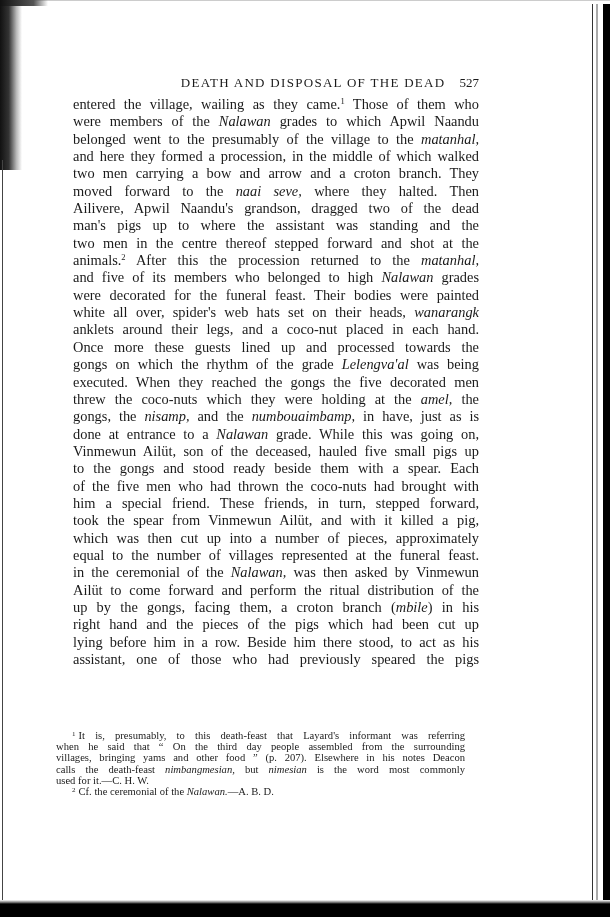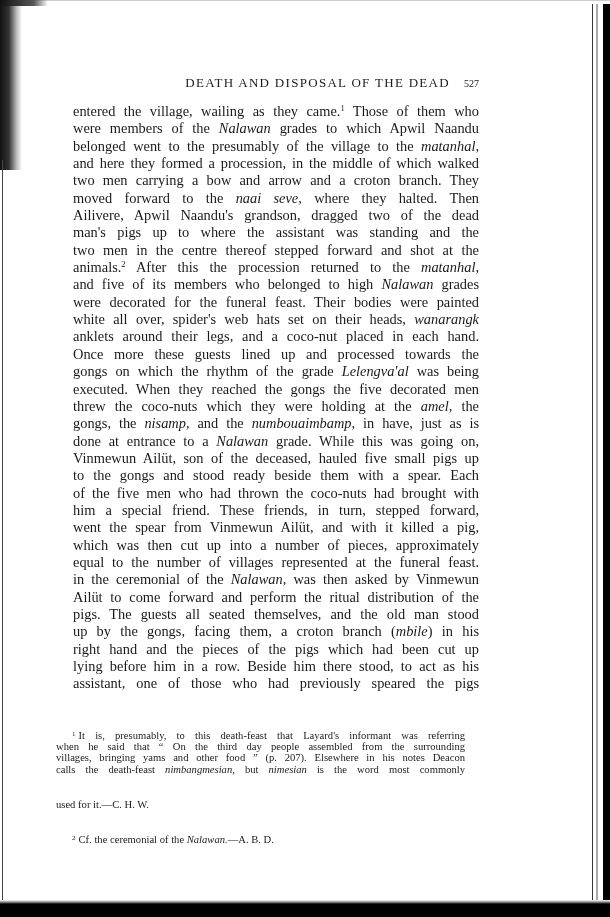--- a/index.html
+++ b/index.html
@@ -20,40 +20,40 @@
   .right-edge { position:absolute; left:603px; top:4px; width:7px; height:896px; background:#000; }
   .right-rule1 { position:absolute; left:592px; top:4px; width:1px; height:896px; background:#333; }
   .right-rule2 { position:absolute; left:596px; top:4px; width:2px; height:896px; background:#aaa; }
   .top-line { position:absolute; left:0; right:0; top:0; height:1px; background:#ccc; }
 
   .running-head {
     position:absolute; left:73px; width:406px; top:75px;
     font-size:13px; letter-spacing:1.3px; text-align:right; white-space:nowrap;
   }
   .running-head .title { margin-right:14px;text-align:right; }
-  .running-head .folio { letter-spacing:0; font-size:10px; }
+  .running-head .folio { letter-spacing:0; font-size:13px; }
 
   .body-text {
     position:absolute; left:73px; top:96px; width:406px;
-    font-size:14.4px; line-height:17.35px;margin-top:7px;
+    font-size:14.4px; line-height:17.35px;
   }
   .body-text .line {
     display:block; height:17.35px; white-space:nowrap;
     text-align:justify; text-align-last:justify;
   }
   i { font-style:italic; }
   sup.fnref { font-size:8.5px; vertical-align:5px; line-height:0; }
 
   .footnotes {
     position:absolute; left:56px; top:730px; width:409px;
     font-size:10.6px; line-height:11.2px;
   }
   .footnotes .line { display:block; white-space:nowrap; height:11.2px;
     text-align:justify; text-align-last:justify; }
-  .footnotes .line.short { text-align-last:left;margin-top:24px; }
+  .footnotes .line.short { text-align-last:left; }
   .footnotes .indent { padding-left:16px; }
   .footnotes sup { font-size:7px; vertical-align:3px; line-height:0; margin-right:3px; }
 </style>
 </head>
 <body>
 
 <div class="top-line"></div>
 <div class="left-shadow"></div>
 <div class="left-shadow2"></div>
 <div class="left-rule"></div>
@@ -85,26 +85,25 @@
     <span class="line"><span>Once more these guests lined up and processed towards the</span></span>
     <span class="line"><span>gongs on which the rhythm of the grade </span><i>Lelengva'al</i><span> was being</span></span>
     <span class="line"><span>executed.  When they reached the gongs the five decorated men</span></span>
     <span class="line"><span>threw the coco-nuts which they were holding at the </span><i>amel,</i><span> the</span></span>
     <span class="line"><span>gongs, the </span><i>nisamp,</i><span> and the </span><i>numbouaimbamp,</i><span> in have, just as is</span></span>
     <span class="line"><span>done at entrance to a </span><i>Nalawan</i><span> grade.  While this was going on,</span></span>
     <span class="line"><span>Vinmewun Ailüt, son of the deceased, hauled five small pigs up</span></span>
     <span class="line"><span>to the gongs and stood ready beside them with a spear.  Each</span></span>
     <span class="line"><span>of the five men who had thrown the coco-nuts had brought with</span></span>
     <span class="line"><span>him a special friend.  These friends, in turn, stepped forward,</span></span>
-    <span class="line"><span>went the spear from Vinmewun Ailüt, and with it killed a pig,</span></span>
+    <span class="line"><span>took the spear from Vinmewun Ailüt, and with it killed a pig,</span></span>
     <span class="line"><span>which was then cut up into a number of pieces, approximately</span></span>
     <span class="line"><span>equal to the number of villages represented at the funeral feast.</span></span>
     <span class="line"><span>in the ceremonial of the </span><i>Nalawan,</i><span> was then asked by Vinmewun</span></span>
     <span class="line"><span>Ailüt to come forward and perform the ritual distribution of the</span></span>
-    <span class="line"><span>pigs.  The guests all seated themselves, and the old man stood</span></span>
     <span class="line"><span>up by the gongs, facing them, a croton branch (</span><i>mbile</i><span>) in his</span></span>
     <span class="line"><span>right hand and the pieces of the pigs which had been cut up</span></span>
     <span class="line"><span>lying before him in a row.  Beside him there stood, to act as his</span></span>
     <span class="line"><span>assistant, one of those who had previously speared the pigs</span></span>
   </div>
 
 <div class="footnotes" id="footnotes">
     <span class="line indent"><sup>1</sup><span>It is, presumably, to this death-feast that Layard's informant was referring</span></span>
     <span class="line"><span>when he said that “ On the third day people assembled from the surrounding</span></span>
     <span class="line"><span>villages, bringing yams and other food ” (p. 207).  Elsewhere in his notes Deacon</span></span>

